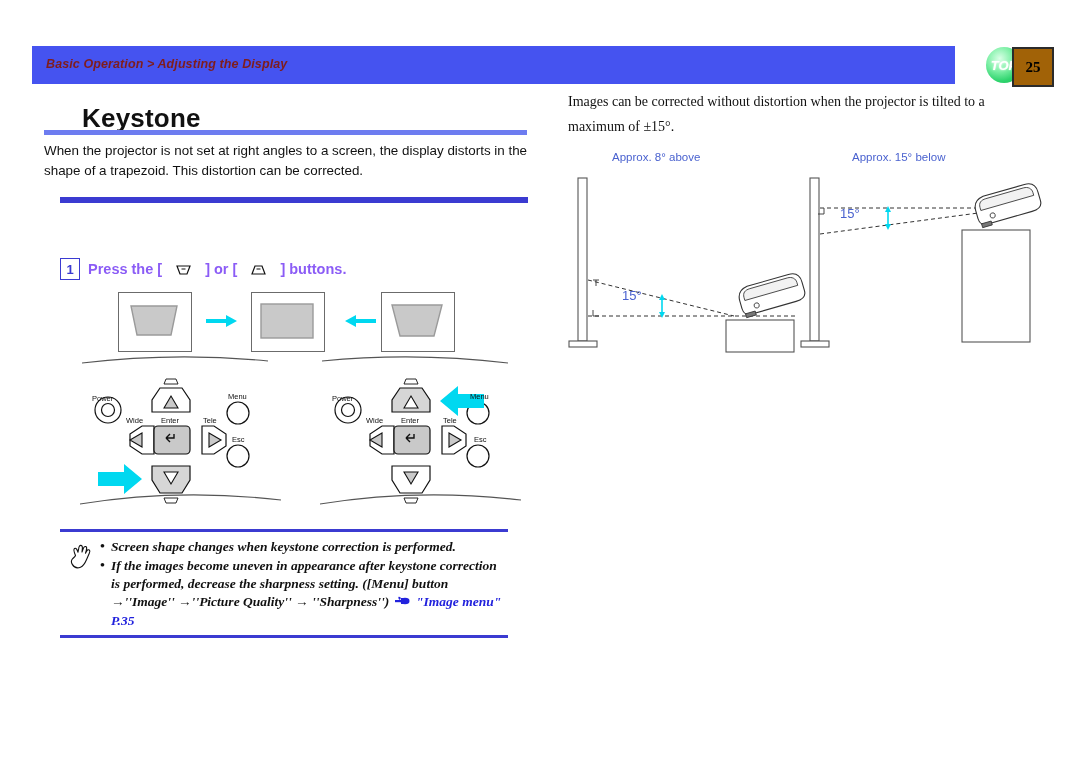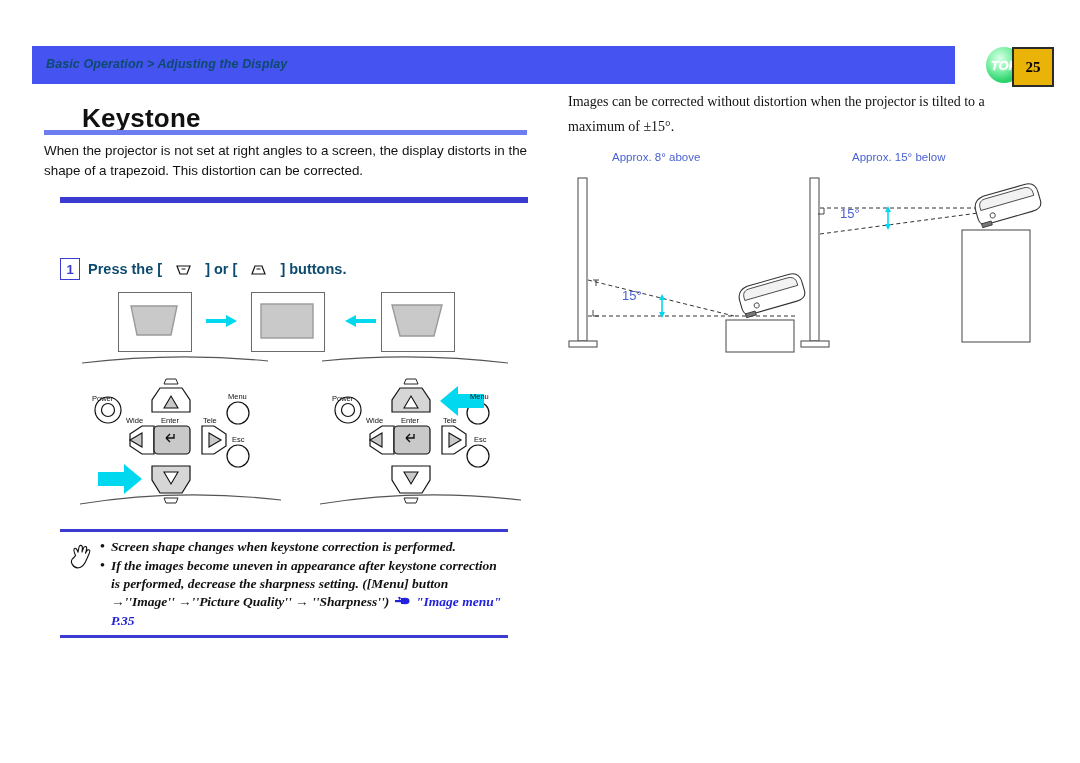--- a/index.html
+++ b/index.html
@@ -11,34 +11,34 @@
     overflow:hidden;
   }
 
   
   #header-bar{
     position:absolute;left:32px;top:46px;width:1102px;height:38px;
     background:#4553f0;
   }
   #breadcrumb{
     position:absolute;left:46px;top:57px;
-    font-size:12.5px;font-weight:bold;font-style:italic;color:#0c4a6e;
+    font-size:12.5px;font-weight:bold;font-style:italic;color:#7f1d1d;
     letter-spacing:.1px;white-space:nowrap;
   }
   #top-badge{
     position:absolute;left:986px;top:47px;width:36px;height:36px;
     border-radius:50%;
     background:radial-gradient(circle at 38% 32%, #d9ffe6 0%, #7df0a6 38%, #2fd46e 68%, #17b94f 100%);
     color:#ffffff;font-weight:bold;font-size:13px;font-style:italic;
     display:flex;align-items:center;justify-content:center;
     text-shadow:0 0 2px rgba(255,255,255,.8);
   }
   #page-number-box{
     position:absolute;left:1012px;top:47px;width:38px;height:36px;
-    border:2px solid #2b2b2b;background:#eab308;
+    border:2px solid #2b2b2b;background:#a16207;
     display:flex;align-items:center;justify-content:center;
     font-family:"Liberation Serif", serif;font-weight:bold;font-size:15px;color:#000;
   }
 
   
   #page-title{
     position:absolute;left:44px;top:103px;
     font-size:26px;font-weight:bold;color:#111;letter-spacing:.2px;margin-left:38px;
   }
   #title-rule{
@@ -65,21 +65,21 @@
   #note-top{left:60px;top:197px;width:468px;}
   #note-bottom{left:60px;top:529px;width:448px;}
 
   
   #step-row{position:absolute;left:60px;top:258px;display:flex;align-items:center;}
   #step-num{
     width:18px;height:20px;border:1.6px solid #3b3bd1;color:#3b3bd1;
     font-size:13px;font-weight:bold;display:flex;align-items:center;justify-content:center;
     margin-right:8px;
   }
-  #step-text{font-size:14.5px;font-weight:bold;color:#0c4a6e;display:flex;align-items:center;gap:13px;}
+  #step-text{font-size:14.5px;font-weight:bold;color:#8b5cf6;display:flex;align-items:center;gap:13px;}
   .keycap{display:inline-flex;align-items:center;}
 
   
   #screens-row{position:absolute;left:96px;top:292px;width:430px;height:62px;}
   .screen-panel{position:absolute;width:72px;height:58px;border:1.6px solid #6b6b6b;background:#fff;}
   .arrow-cyan{position:absolute;}
 
   
   .ctrl-panel{position:absolute;width:205px;height:130px;}
   .ctrl-label{position:absolute;font-size:7.5px;color:#111;font-family:"Liberation Sans",sans-serif;}

